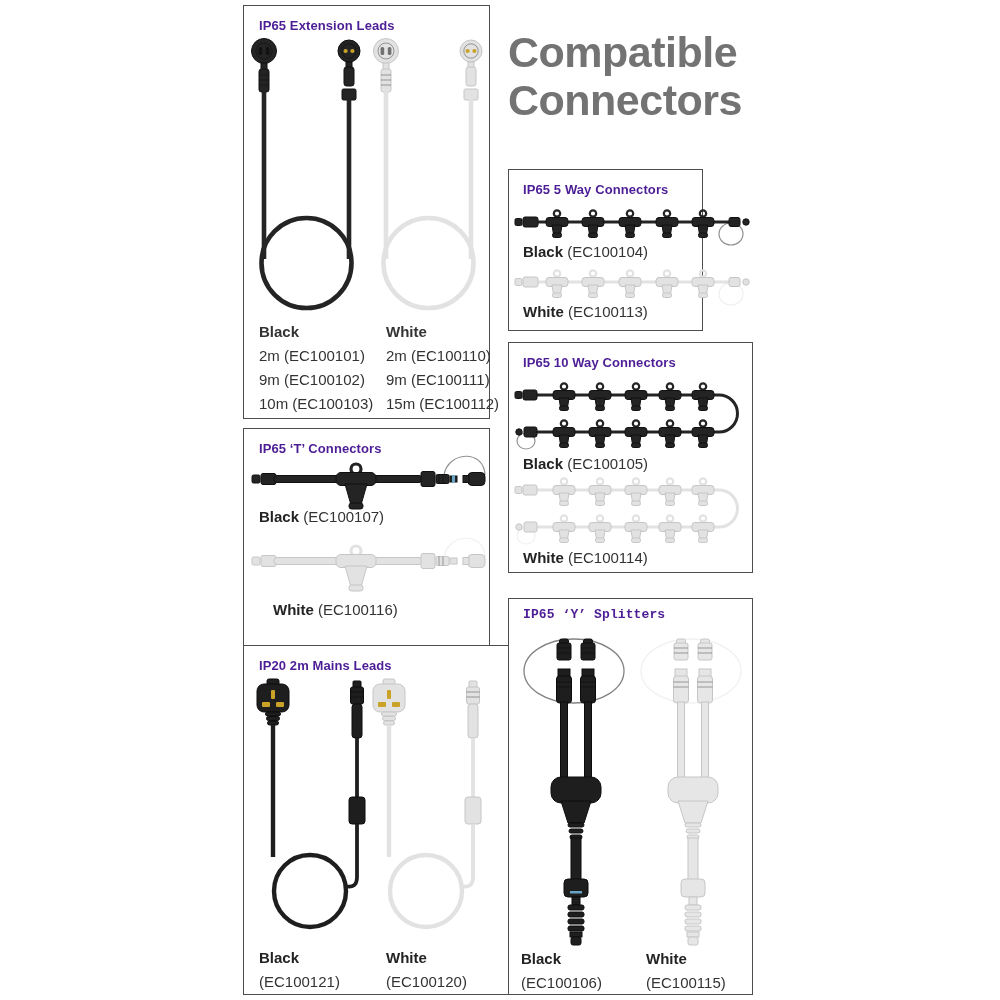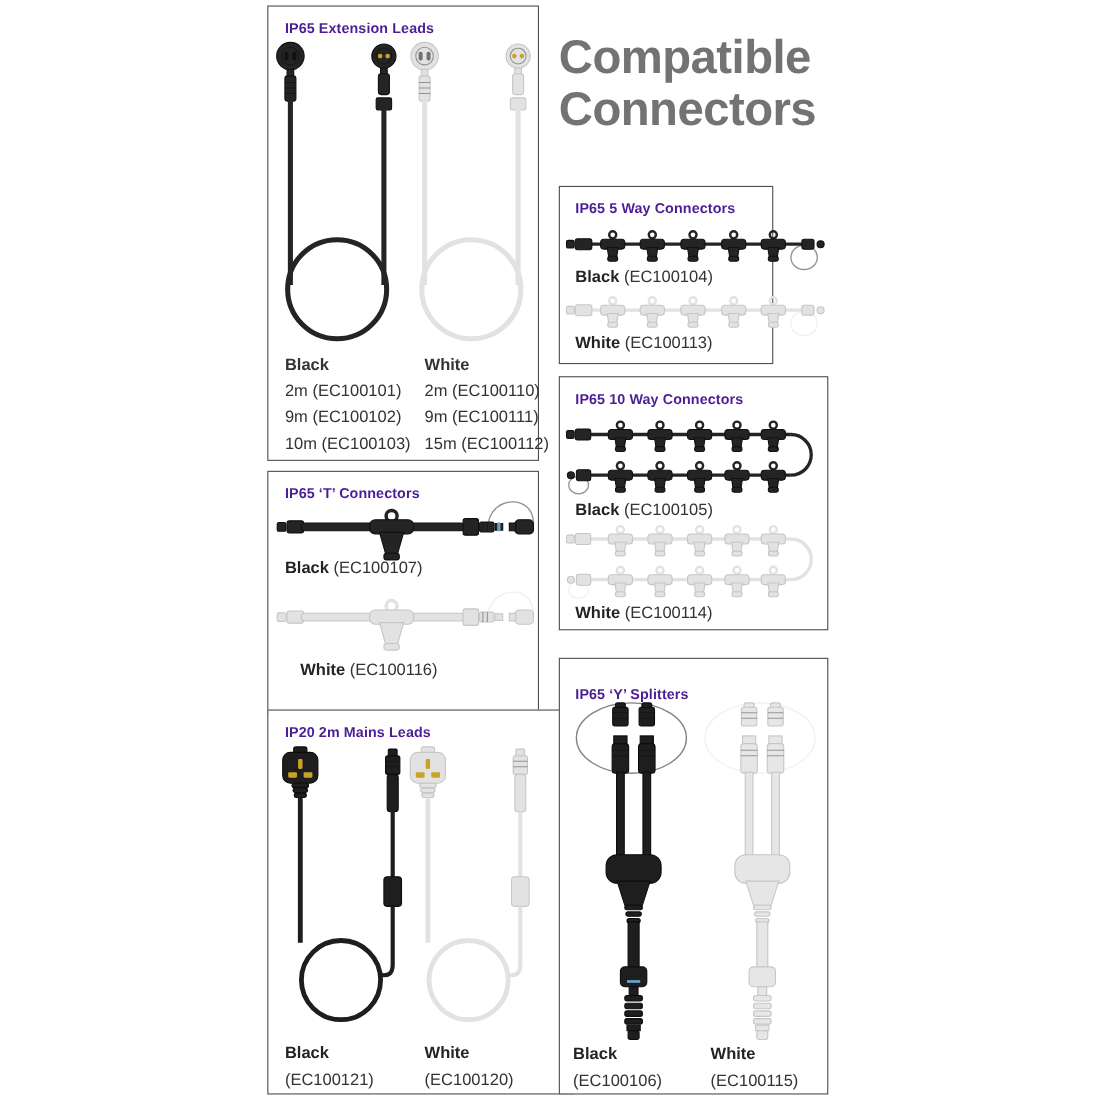--- a/index.html
+++ b/index.html
@@ -260,21 +260,21 @@
     <span>(EC100114)</span>
   </div>
 </div>
 
 <div class="panel" style="left:508px;top:598px;width:245px;height:397px;">
   <svg width="242" height="394" viewBox="0 0 242 394">
     <use href="#ysplit" x="67" y="40" style="color:#1e1e1e" stroke="#0c0c0c"></use>
     <rect x="61" y="292" width="12" height="2.5" fill="#68a3c6"></rect>
     <use href="#ysplit" x="184" y="40" style="color:#e6e6e6" stroke="#c6c6c6"></use>
   </svg>
-  <div class="ptitle" style="left:14px;top:24px;">IP65 ‘Y’ Splitters</div>
+  <div class="ptitle" style="left:14px;top:8px;font-family:Liberation Mono, monospace;">IP65 ‘Y’ Splitters</div>
   <div class="lbl" style="left:12px;top:348px;line-height:24px;">
     <div class="b">Black</div>
     <div>(EC100106)</div>
   </div>
   <div class="lbl" style="left:137px;top:348px;line-height:24px;">
     <div class="b">White</div>
     <div>(EC100115)</div>
   </div>
 </div>
 

